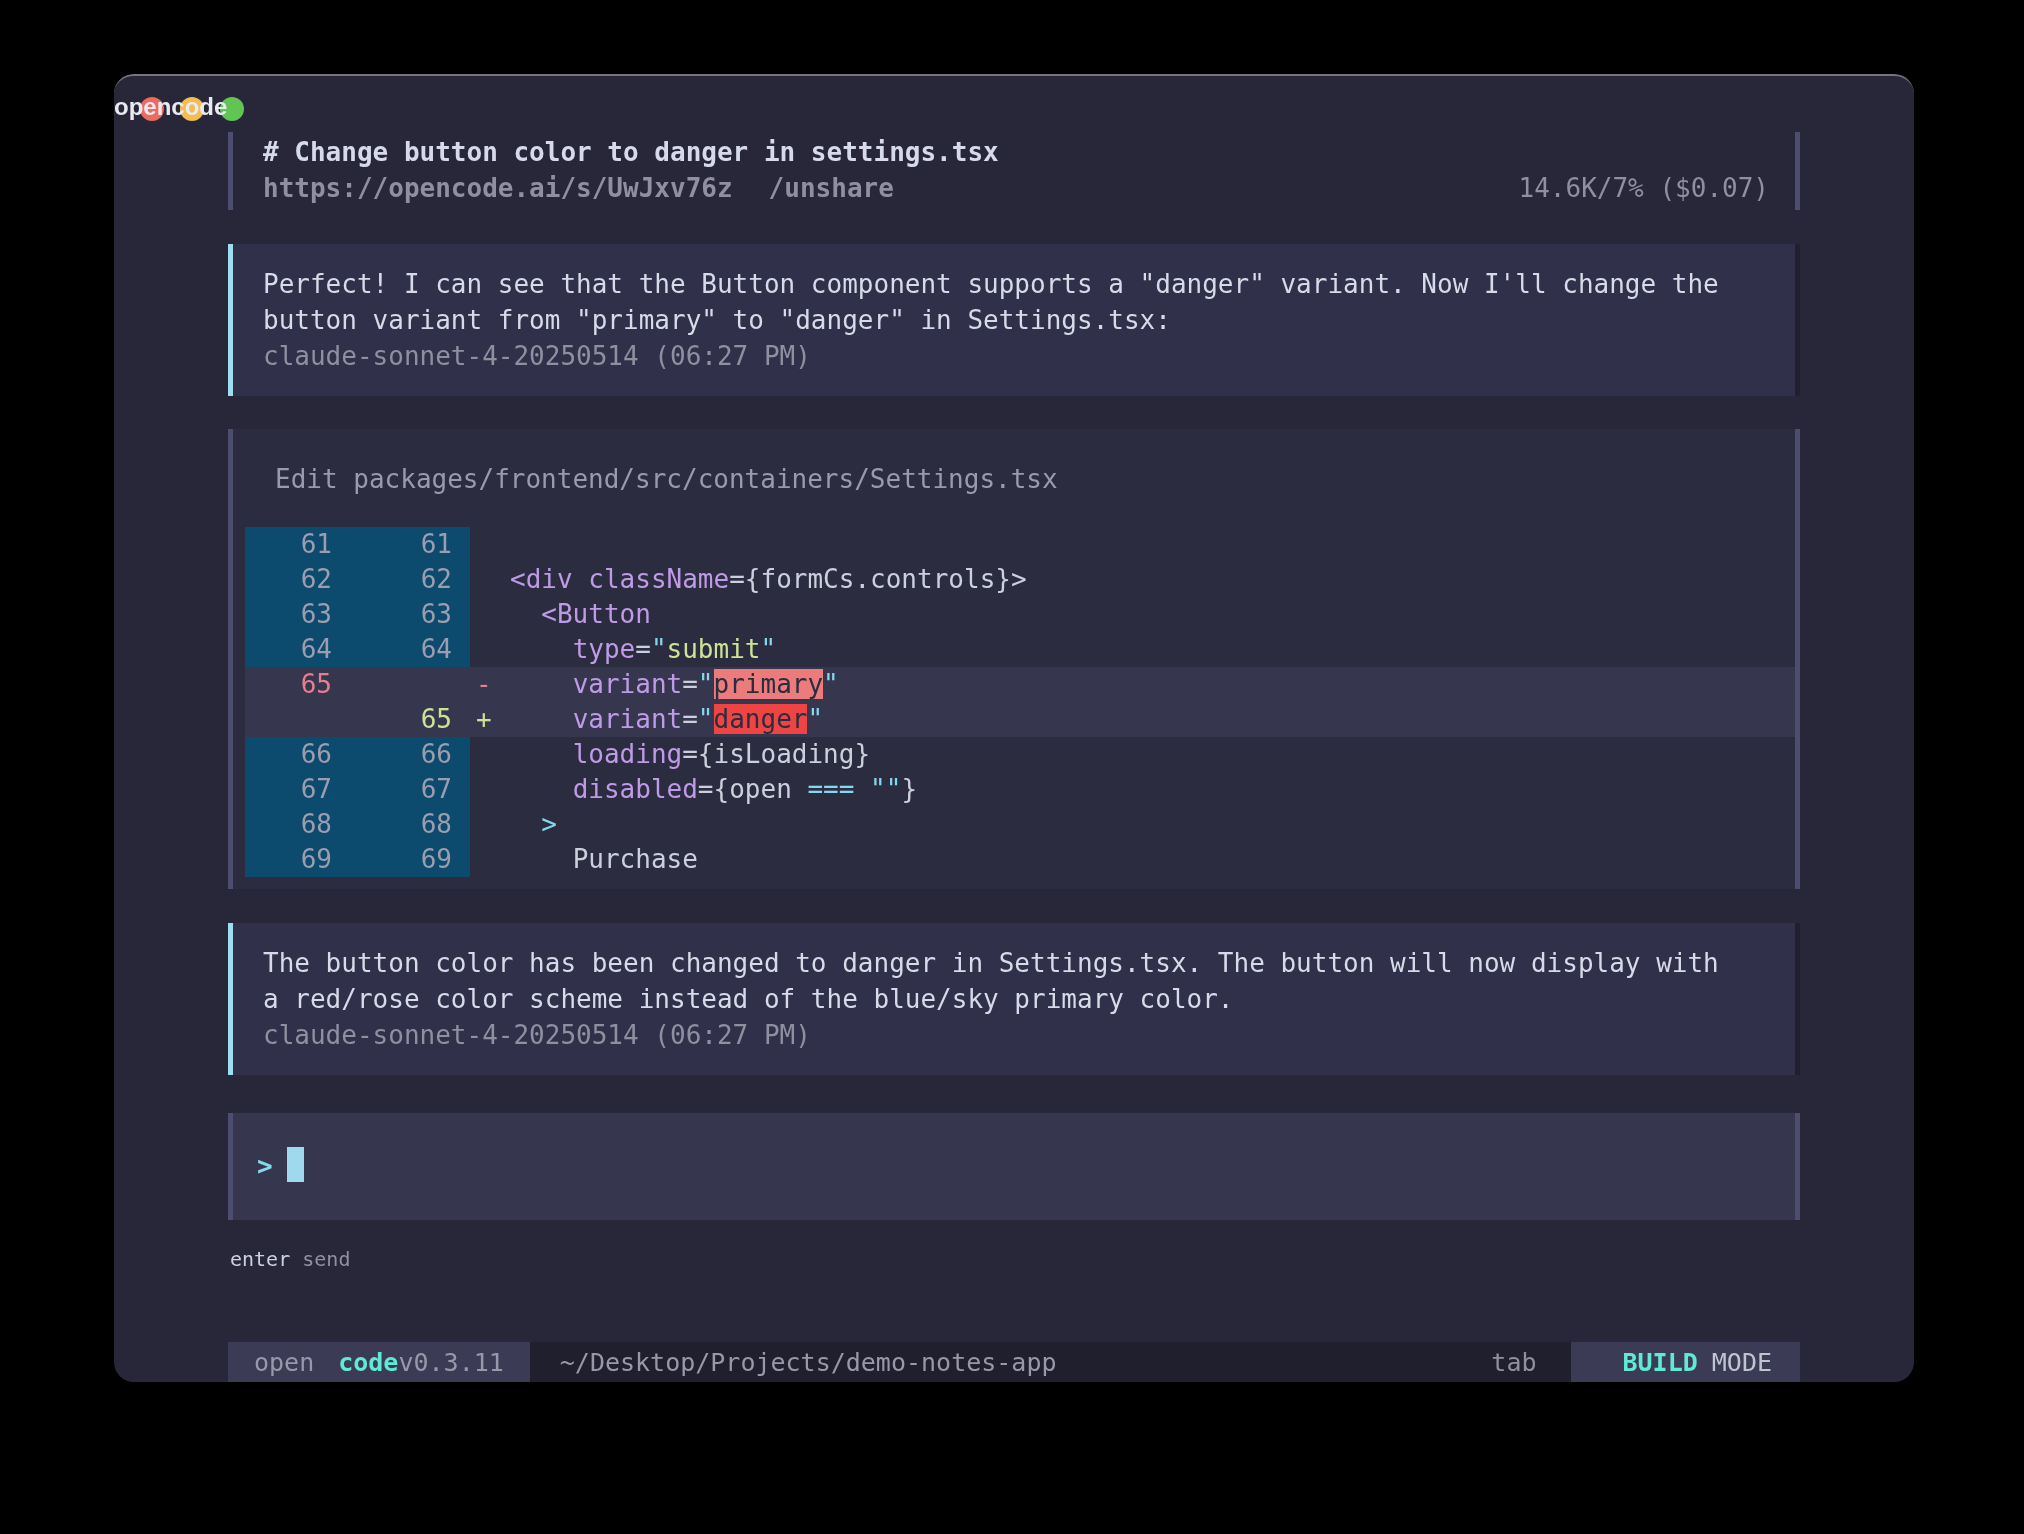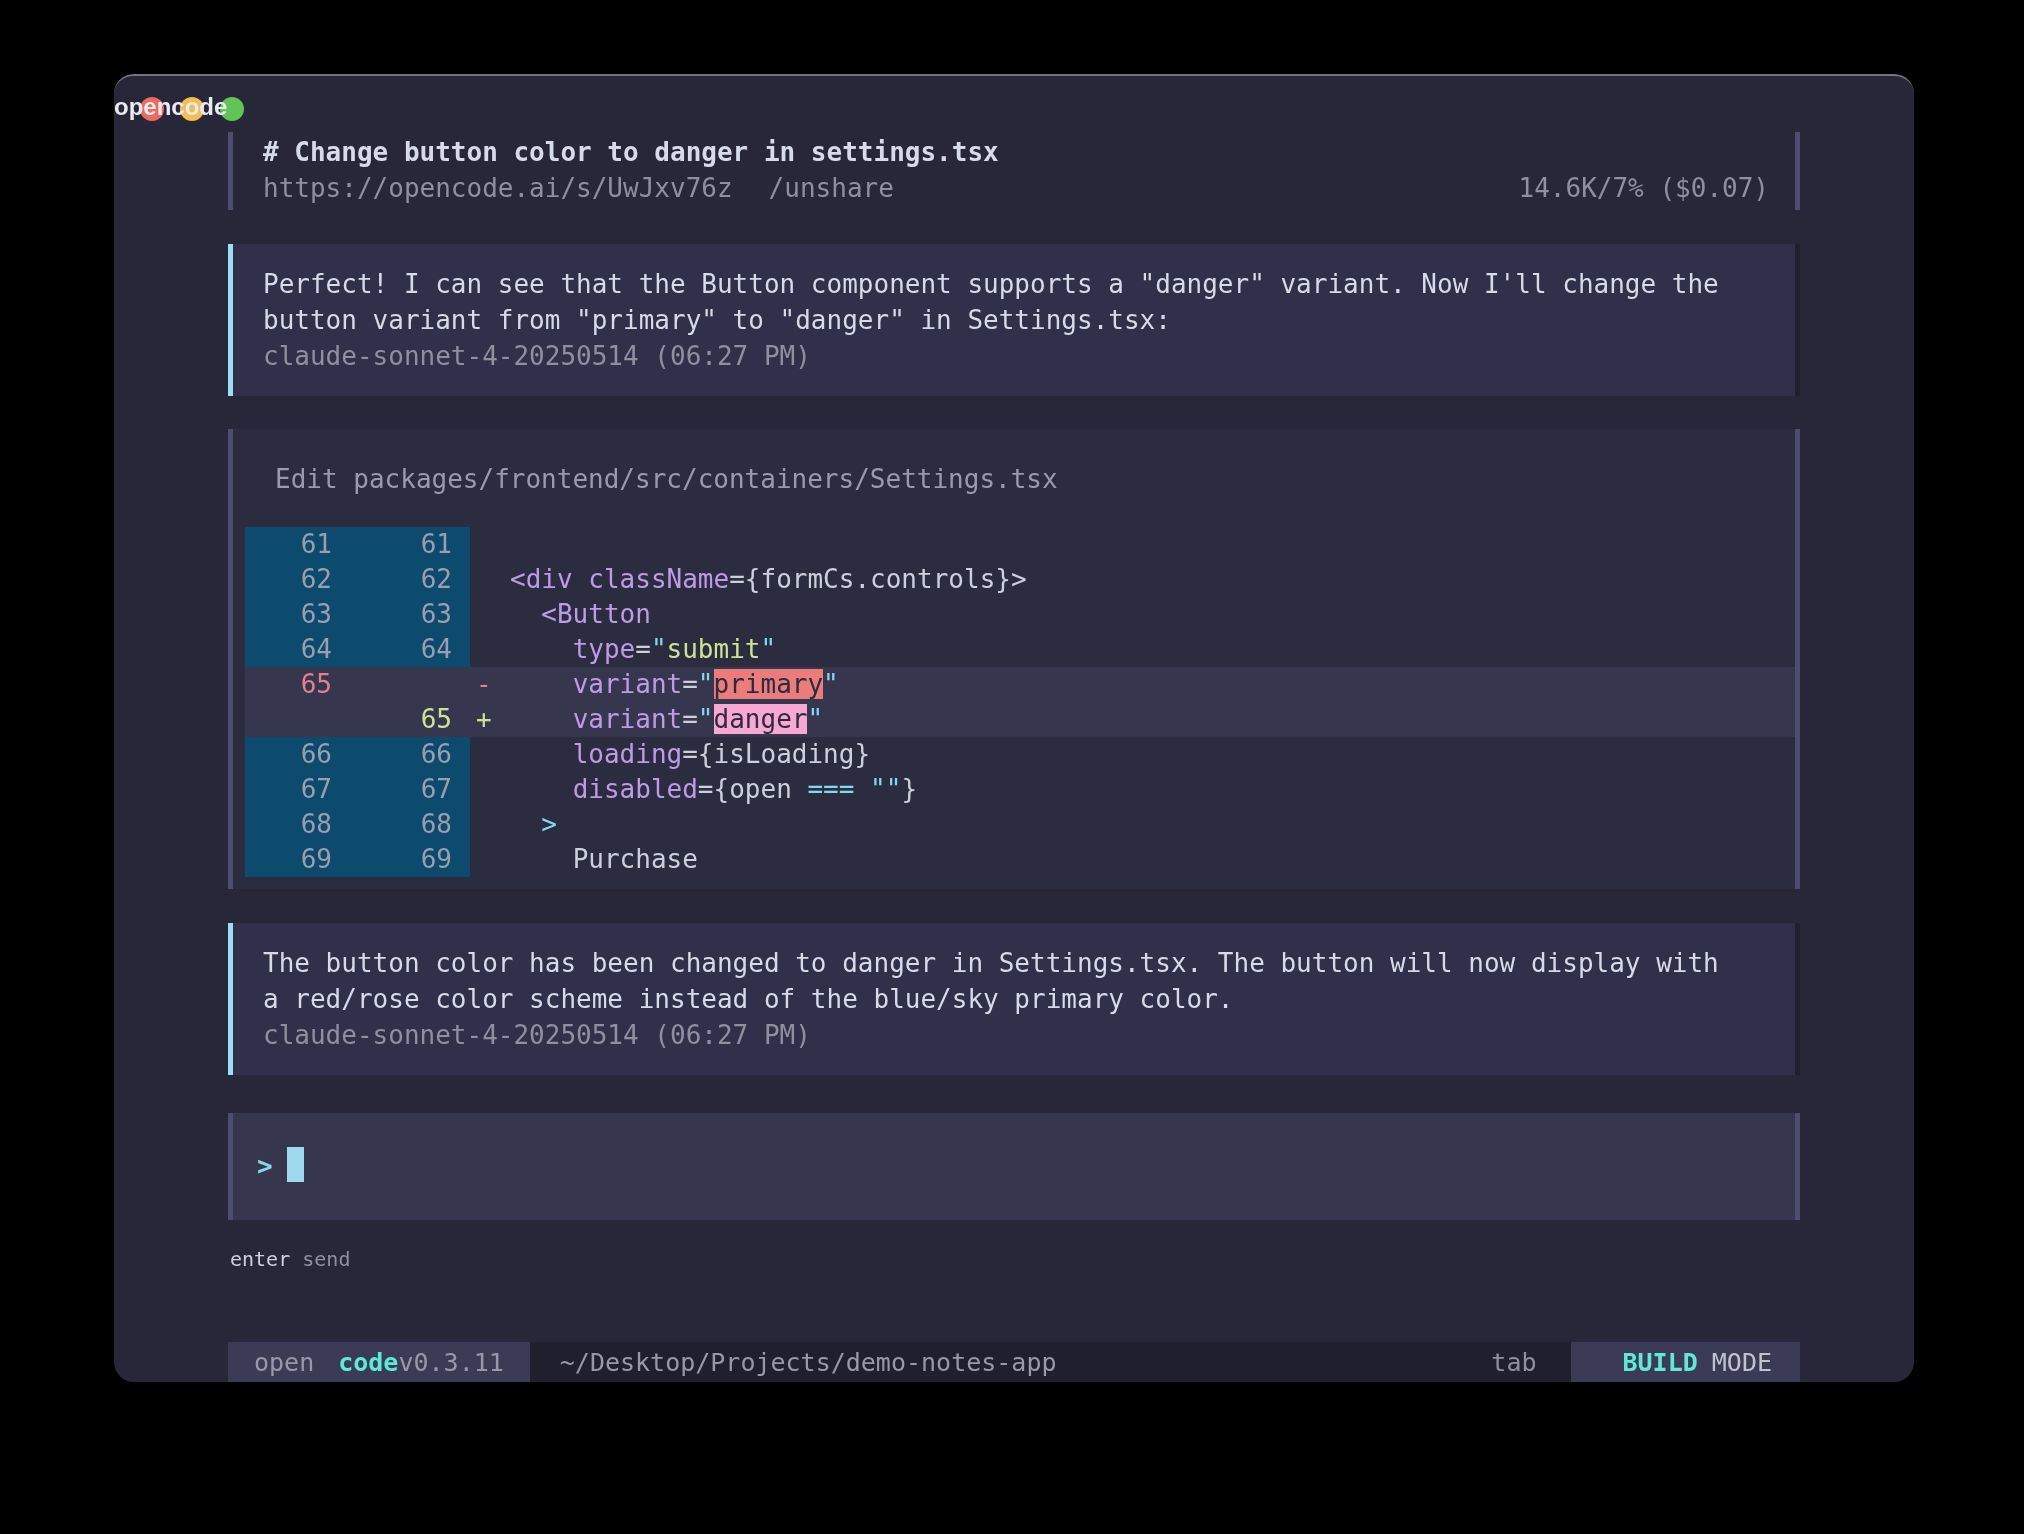--- a/index.html
+++ b/index.html
@@ -30,21 +30,21 @@
 
   
   .hdr-block {
     margin-top:56px; flex:none;
     border-left:5px solid #4d4d70; border-right:5px solid #4d4d70;
     padding:2px 26px 4px 30px;
     font-size:26px; line-height:36px;
   }
   .hdr-title { color:#d7daea; font-weight:bold; }
   .hdr-sub { display:flex; justify-content:space-between; color:#8f8fa0; }
-  .hdr-sub .lhs { display:flex; gap:36px; }
+  .hdr-sub .lhs { display:flex; gap:36px;font-weight:bold; }
 
   
   .msg {
     margin-top:34px; flex:none;
     background:#30304a;
     border-left:5px solid #9fdef2; border-right:5px solid #1f1f2e;
     padding:22px 26px 22px 30px;
     font-size:26px; line-height:36px;
   }
   .msg .body { color:#d7dae8; white-space:pre-line; }
@@ -71,21 +71,21 @@
   .diff-row.add .num.new { color:#cde294; }
   .marker { flex:none; width:40px; padding-left:6px; }
   .diff-row.del .marker { color:#e57e8e; }
   .diff-row.add .marker { color:#cde294; }
   .dcode { white-space:pre; }
   .tok-plain  { color:#ccd0dc; }
   .tok-tag    { color:#bf9ae6; }
   .tok-cyan   { color:#85d8ec; }
   .tok-string { color:#cde294; }
   .tok-del    { color:#2c2c41; background:#ec7b7b; }
-  .tok-add    { color:#2c2c41; background:#f9a8d4; }
+  .tok-add    { color:#2c2c41; background:#ef4444; }
 
   
   .inputbox {
     margin-top:38px; flex:none; height:107px;
     background:#36364f;
     border-left:5px solid #4d4d70; border-right:5px solid #4d4d70;
     padding:34px 0 0 24px;
     font-size:26px;
   }
   .prompt { color:#85d8ec; font-weight:bold; }

